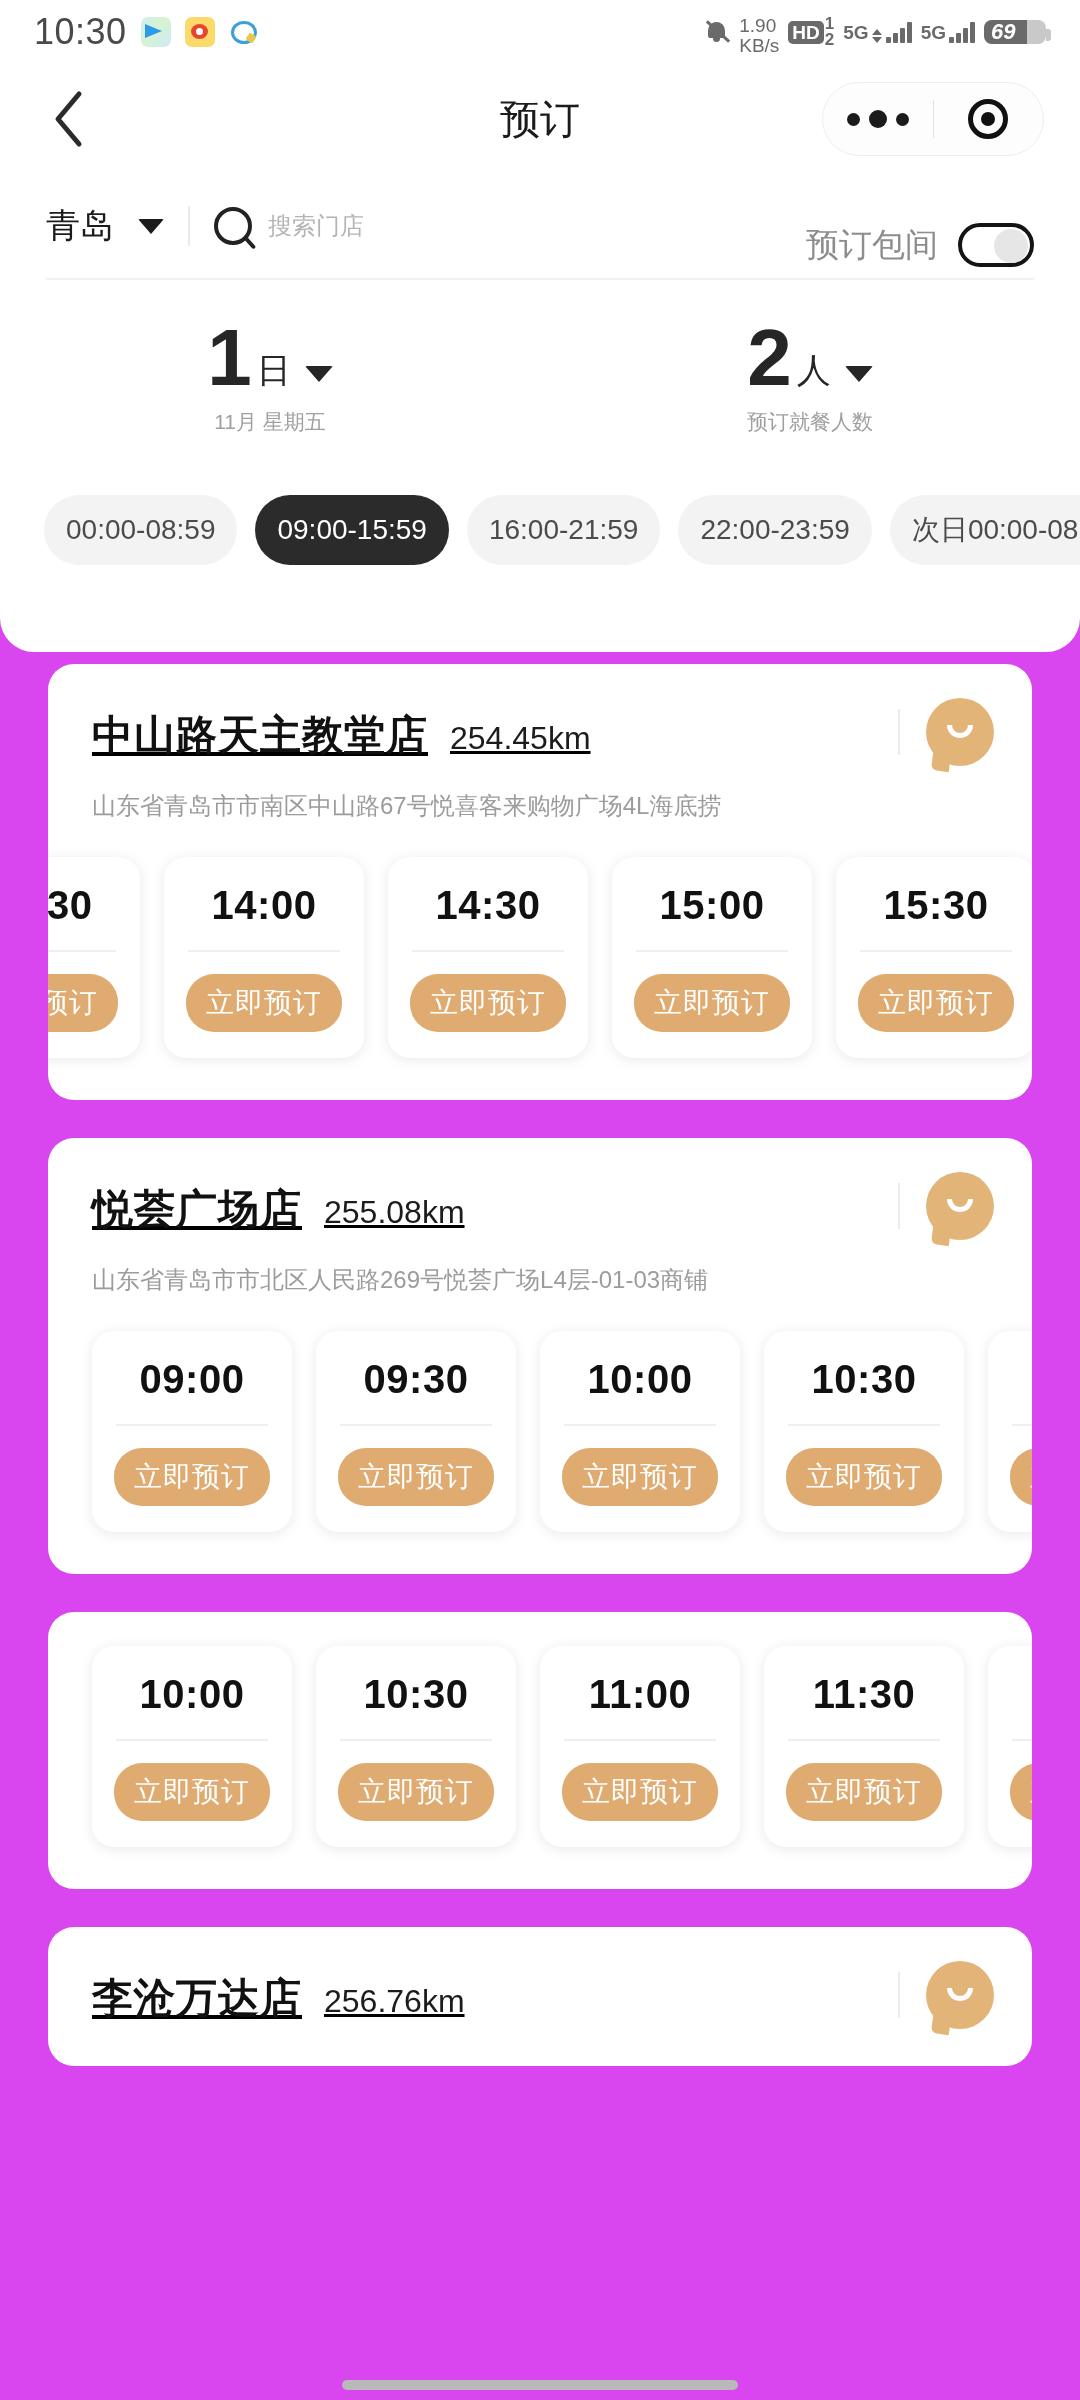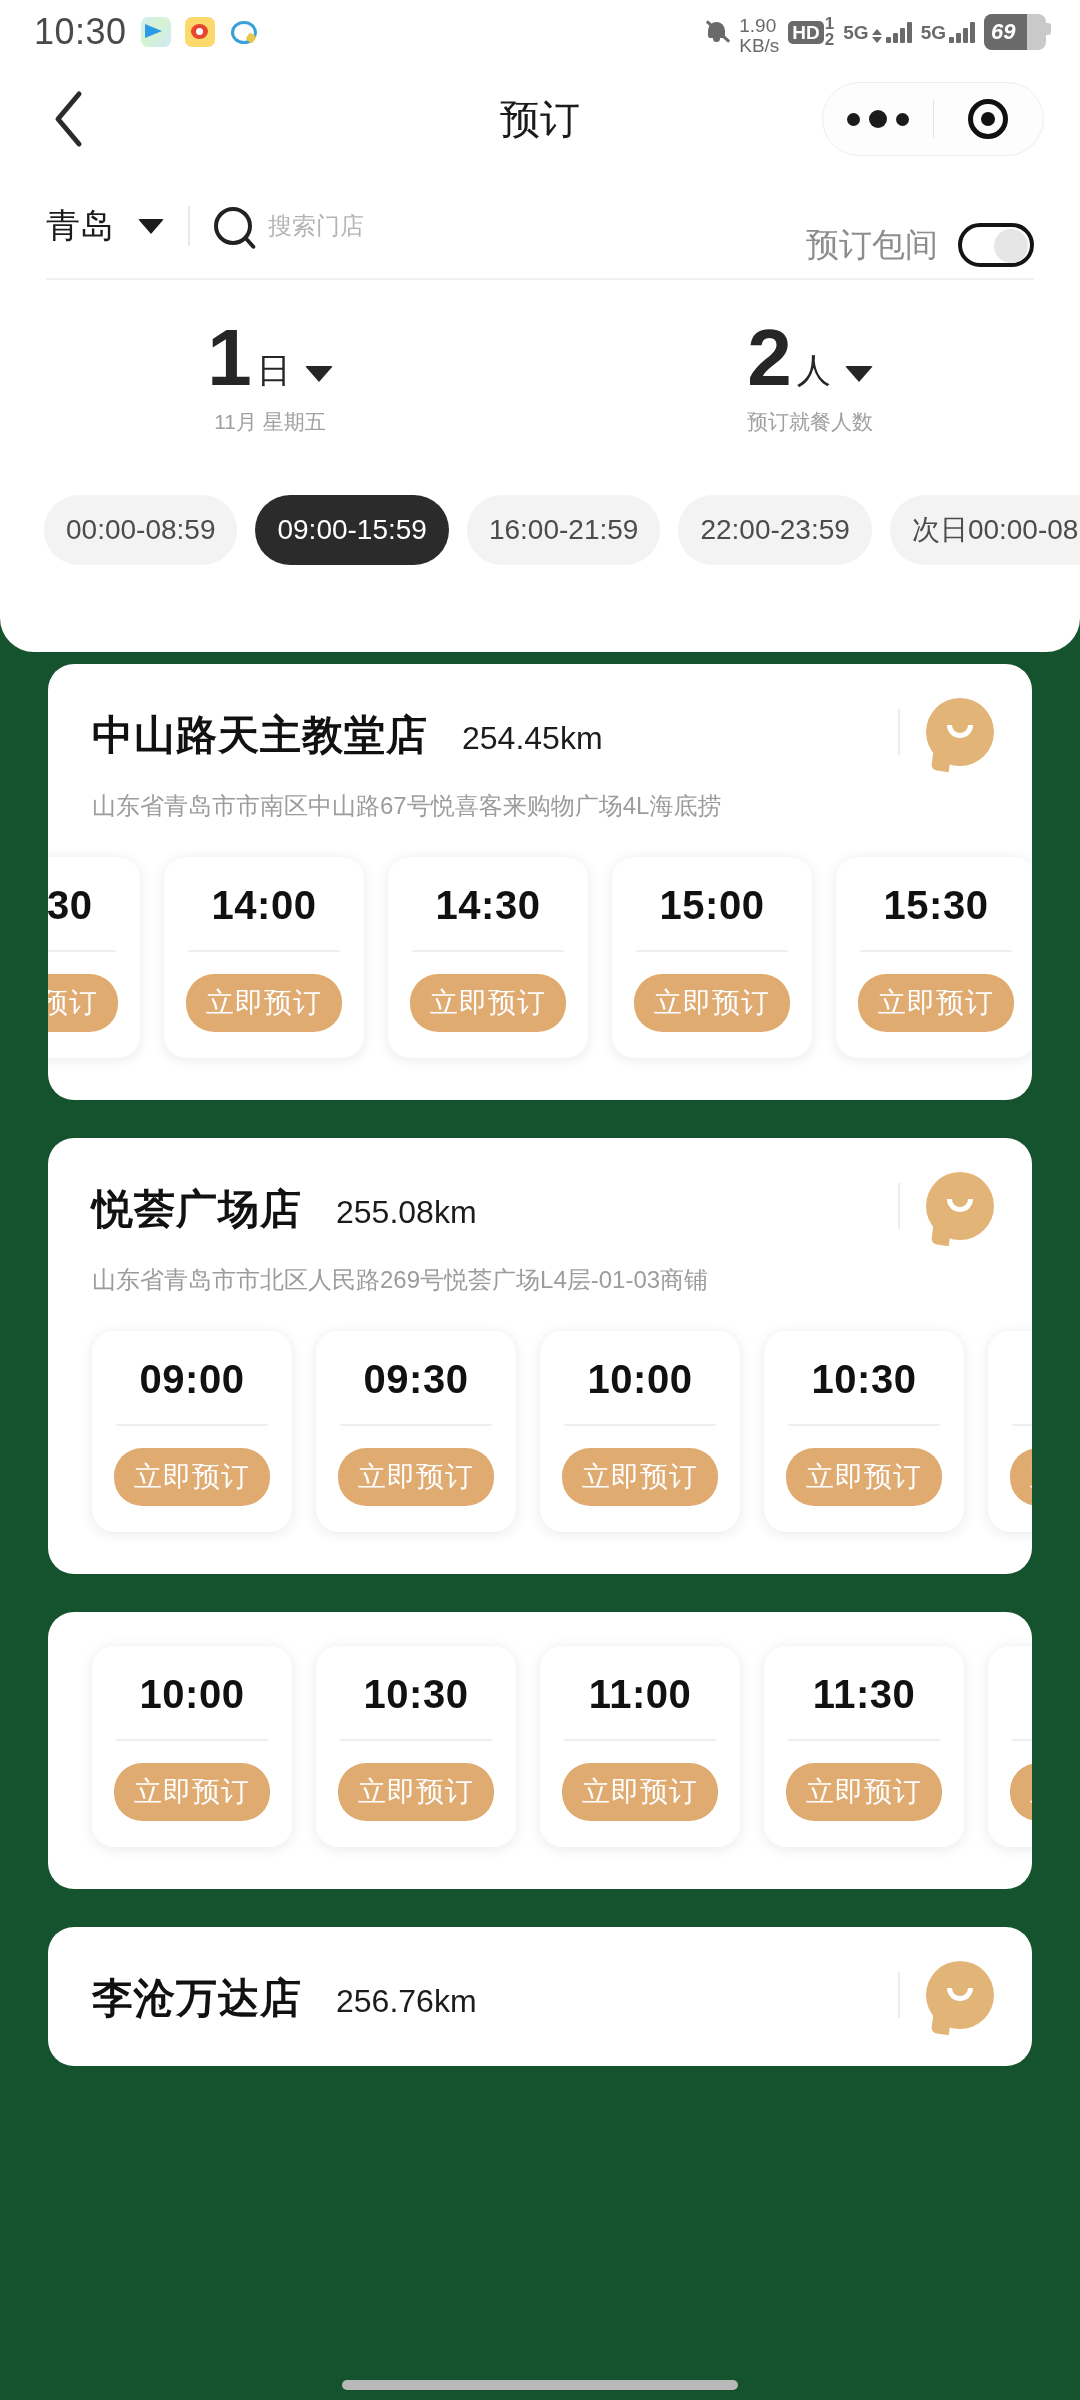--- a/index.html
+++ b/index.html
@@ -2,21 +2,21 @@
 <html><head>
 <meta charset="utf-8">
 <style>
   * { margin:0; padding:0; box-sizing:border-box; }
   html, body {
     width:1080px; height:2400px;
     background:#f4f4f4;
     font-family:"Liberation Sans","DejaVu Sans",sans-serif;
     overflow:hidden;
   }
-  .phone { position:relative; width:1080px; height:2400px; background:#14532d; }
+  .phone { position:relative; width:1080px; height:2400px; background:#d946ef; }
 
   
   .statusbar{
     position:absolute; top:0; left:0; width:1080px; height:64px;
     display:flex; align-items:center; justify-content:space-between;
     padding:0 34px; background:#ffffff;
   }
   .sb-left{ display:flex; align-items:center; gap:14px; }
   .sb-time{ font-size:36px; color:#4a4a4a; letter-spacing:.5px; font-weight:400;}
   .sb-appicon{ width:30px; height:30px; border-radius:7px; display:block; position:relative;}
@@ -72,21 +72,21 @@
   .bars i{ display:block; width:5px; background:#6a6a6a; border-radius:1px; }
   .bars i:nth-child(1){height:6px}
   .bars i:nth-child(2){height:10px}
   .bars i:nth-child(3){height:15px}
   .bars i:nth-child(4){height:21px}
   .arrows{ display:flex; flex-direction:column; justify-content:center; gap:2px; margin-right:1px;}
   .arrows i{ width:0;height:0;border-left:5px solid transparent;border-right:5px solid transparent;}
   .arrows i:first-child{ border-bottom:6px solid #6a6a6a; }
   .arrows i:last-child{ border-top:6px solid #6a6a6a; }
   .battery{
-    position:relative; width:62px; height:36px; background:#c9c9c9;
+    position:relative; width:62px; height:24px; background:#c9c9c9;
     border-radius:8px; display:flex; align-items:center;
   }
   .battery .fill{
     position:absolute; left:0; top:0; bottom:0; width:43px;
     background:#6a6a6a; border-radius:8px 0 0 8px;
   }
   .battery .lvl{
     position:relative; z-index:2; color:#fff; font-size:22px; font-weight:bold;
     padding-left:7px; font-style:italic;
   }
@@ -184,21 +184,21 @@
   }
   .chip.active{ background:#2b2b2b; color:#fff; }
 
   
   .cards{ position:absolute; top:664px; left:0; width:1080px; }
   .card{
     background:#fff; border-radius:26px; margin:0 48px 38px 48px;
     position:relative; overflow:hidden;
   }
   .card-head{ padding:44px 44px 0 44px; position:relative; }
-  .store-line{ display:flex; align-items:baseline; gap:34px; }
+  .store-line{ display:flex; align-items:baseline; gap:22px;text-decoration:underline; }
   .store-name{ font-size:41px; color:#111; font-weight:bold; letter-spacing:1px;}
   .store-dist{ font-size:32px; color:#1c1c1c; }
   .store-addr{ font-size:24px; color:#9c9c9c; margin-top:26px; line-height:34px;}
   .svc{
     position:absolute; right:38px; top:34px; display:flex; align-items:center; gap:26px;
   }
   .svc-div{ width:2px; height:46px; background:#ececec; }
   .svc-bubble{
     width:68px; height:68px; background:#e3b478; border-radius:50%;
     position:relative; display:flex; align-items:center; justify-content:center;

